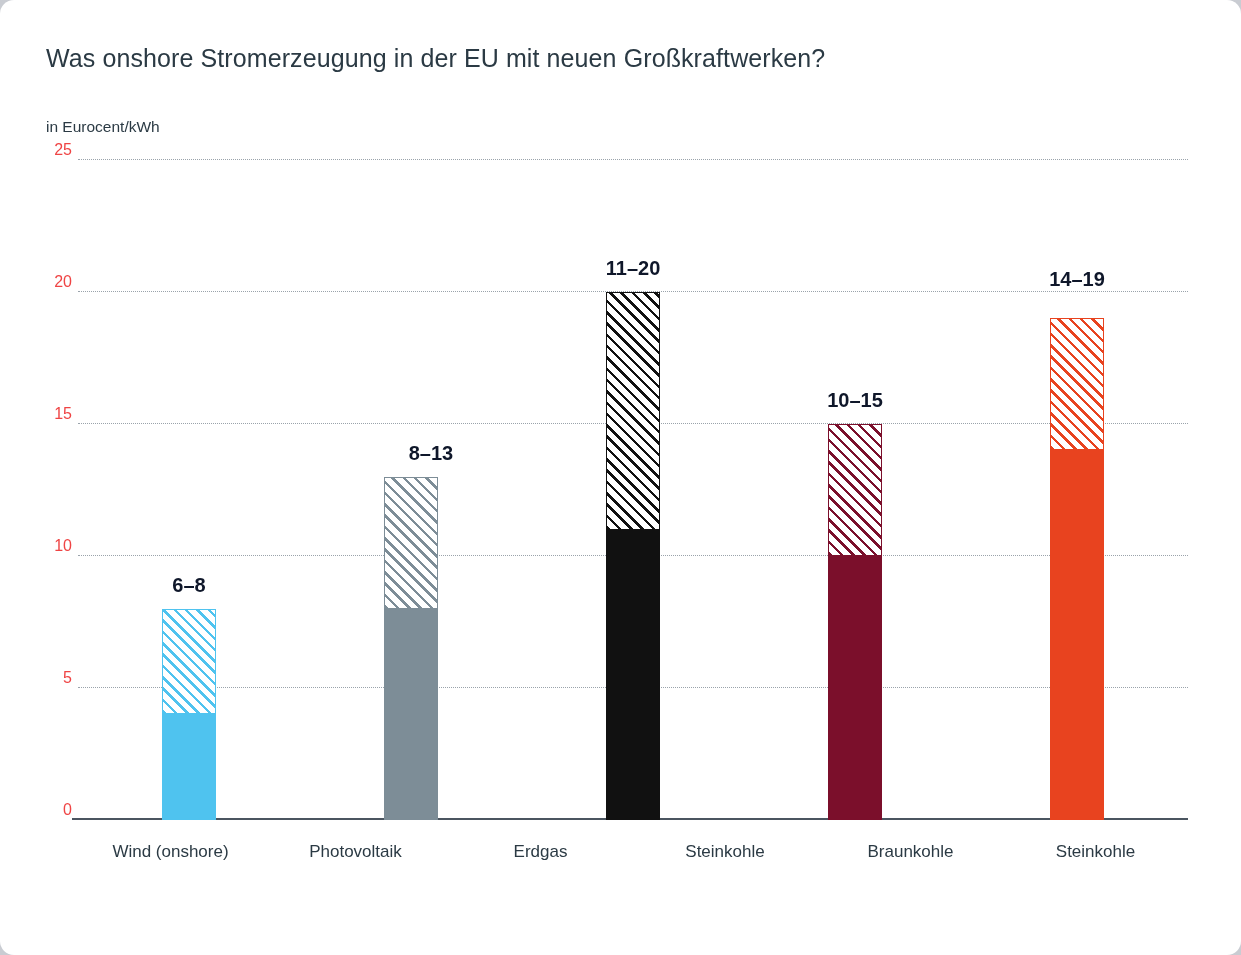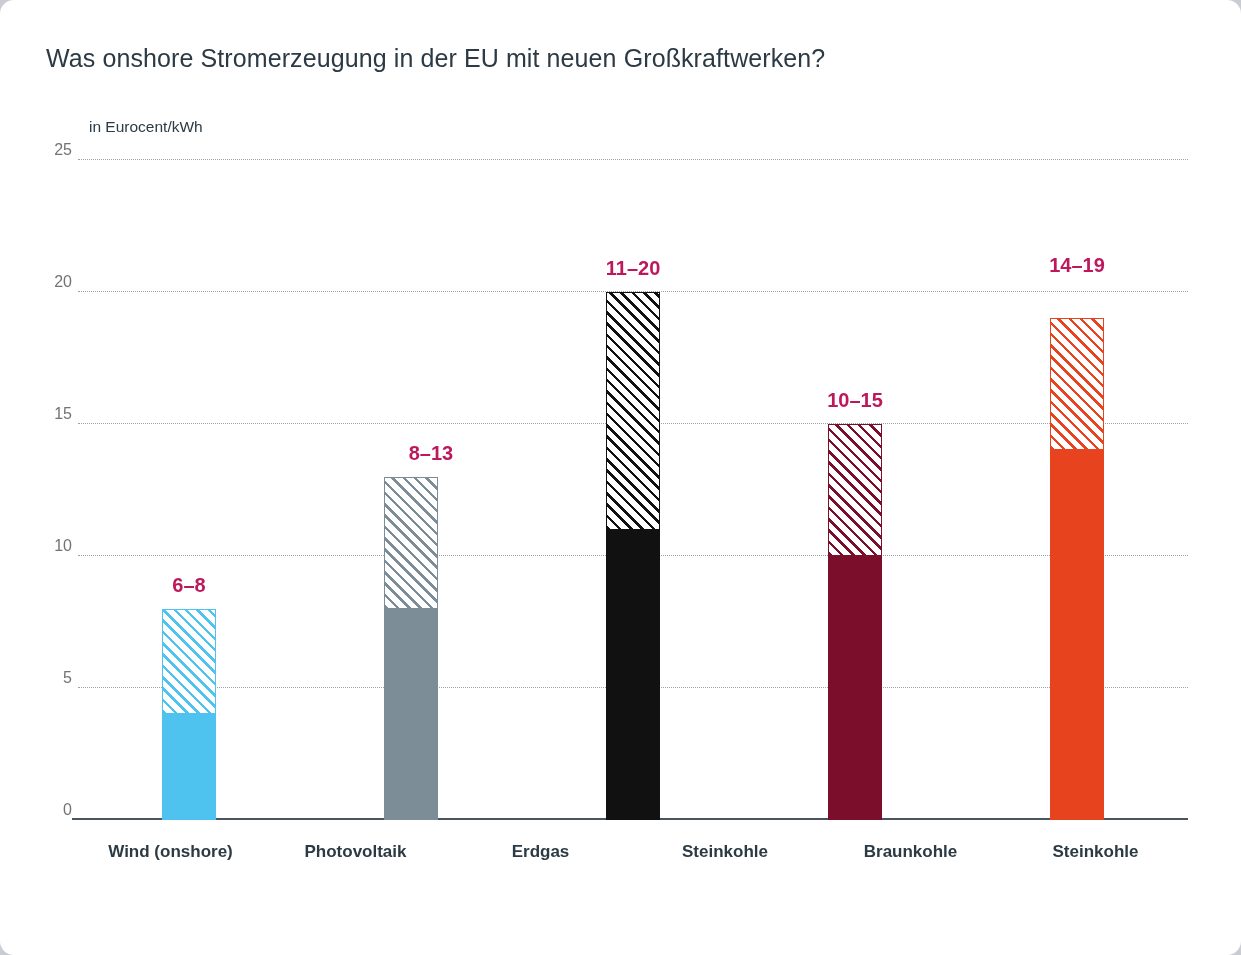--- a/index.html
+++ b/index.html
@@ -24,21 +24,20 @@
     font-size: 25px;
     color: #2b3a44;
     letter-spacing: 0.1px;
   }
   .unit-label {
     position: absolute;
     left: 46px;
     top: 118px;
     font-size: 15.5px;
     color: #2b3a44;
-    margin-left: 43px;
   }
   .source {
     position: absolute;
     left: 46px;
     top: 895px;
     font-size: 14px;
     color: #2b3a44;
   }
 
   
@@ -63,21 +62,21 @@
     height: 0;
     border-top: 2px solid #4b5560;
     bottom: 0;
   }
   .ytick {
     position: absolute;
     left: -34px;
     width: 28px;
     text-align: right;
     font-size: 16px;
-    color: #737373;
+    color: #ef4444;
     transform: translateY(-50%);
   }
 
   .bars {
     position: absolute;
     left: 0;
     bottom: 0;
     width: 1110px;
     height: 660px;
     display: flex;
@@ -102,31 +101,30 @@
   .seg-solid {
     width: 100%;
   }
   .range-label {
     position: absolute;
     left: 50%;
     transform: translateX(-50%);
     white-space: nowrap;
     font-size: 20px;
     font-weight: bold;
-    color: #be185d;
+    color: #0f172a;
   }
   .catlabel {
     position: absolute;
     top: 682px;
     text-align: center;
     font-size: 17px;
     color: #2b3a44;
     transform: translateX(-50%);
     white-space: nowrap;
-    font-weight: bold;
   }
 </style>
 </head>
 <body>
 
 <div id="page">
 
   <div class="title">Was onshore Stromerzeugung in der EU mit neuen Großkraftwerken?</div>
   <div class="unit-label">in Eurocent/kWh</div>
 
@@ -171,21 +169,21 @@
         </div>
         <div class="barslot">
           <div class="barwrap">
             <div class="range-label" style="bottom: 408px;">10–15</div>
             <div class="seg-hatch" style="height: 132px; background: repeating-linear-gradient(45deg, rgb(123, 15, 43) 0px, rgb(123, 15, 43) 2.5px, rgb(255, 255, 255) 2.5px, rgb(255, 255, 255) 8px); border: 1.5px solid rgb(123, 15, 43);"></div>
             <div class="seg-solid" style="height: 264px; background: rgb(123, 15, 43);"></div>
           </div>
         </div>
         <div class="barslot">
           <div class="barwrap">
-            <div class="range-label" style="bottom: 543px; text-align: right;">14–19</div>
+            <div class="range-label" style="bottom: 529px; text-align: right;">14–19</div>
             <div class="seg-hatch" style="height: 132px; background: repeating-linear-gradient(45deg, rgb(232, 67, 31) 0px, rgb(232, 67, 31) 2.5px, rgb(255, 255, 255) 2.5px, rgb(255, 255, 255) 8px); border: 1.5px solid rgb(232, 67, 31);"></div>
             <div class="seg-solid" style="height: 369.6px; background: rgb(232, 67, 31);"></div>
           </div>
         </div>
       </div>
     <div id="catlabels">
         <div class="catlabel" style="left: 92.5px;">Wind (onshore)</div>
         <div class="catlabel" style="left: 277.5px;">Photovoltaik</div>
         <div class="catlabel" style="left: 462.5px;">Erdgas</div>
         <div class="catlabel" style="left: 647px;">Steinkohle</div>

